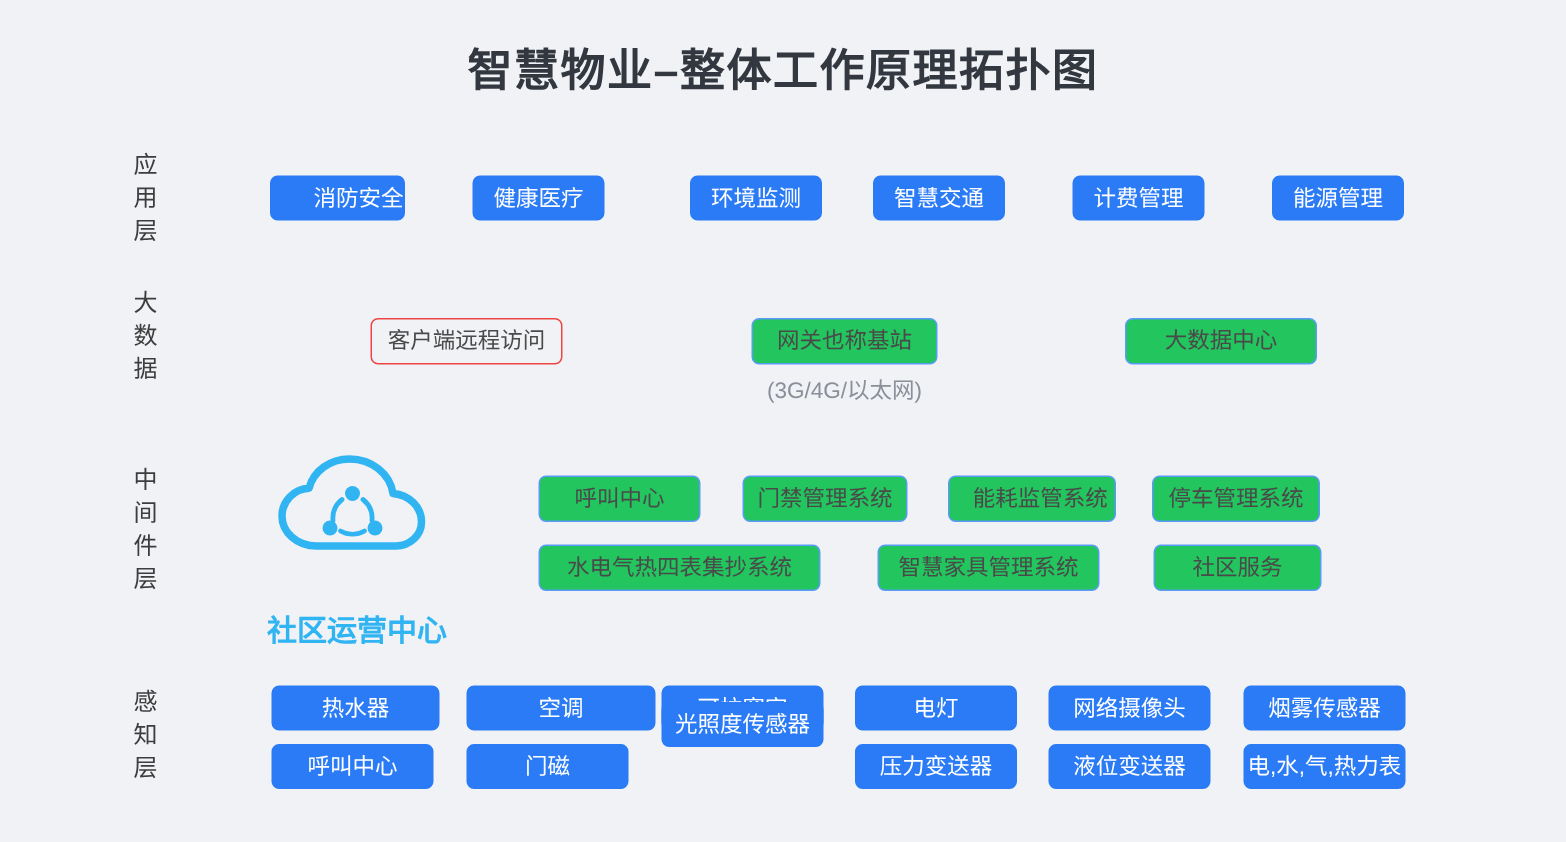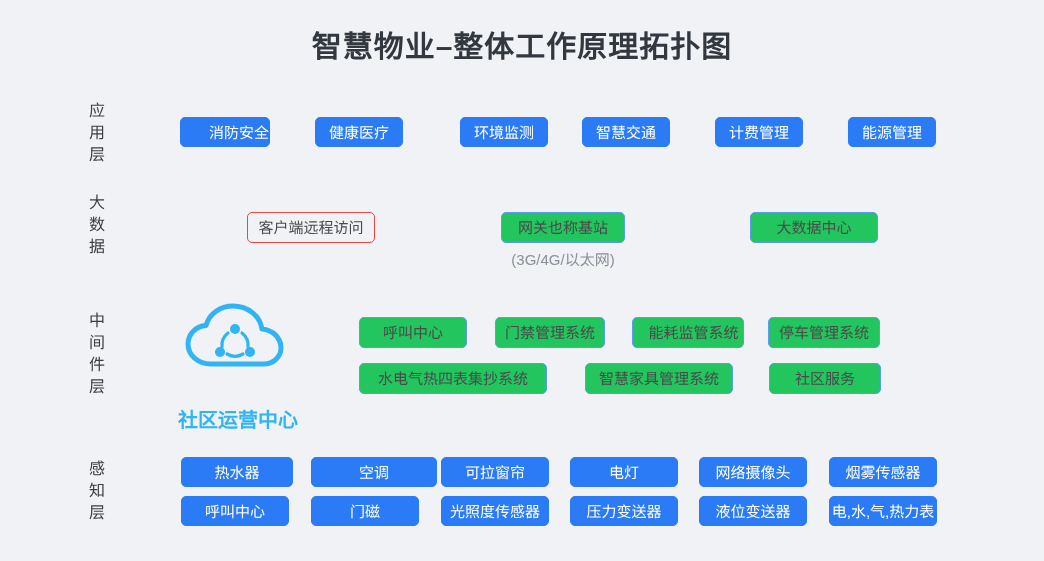--- a/index.html
+++ b/index.html
@@ -182,19 +182,19 @@
 <div class="chip solid" style="left:570px; top:457px; width:108px;">电灯</div>
 
 <div class="chip solid" style="left:699px; top:457px; width:108px;">网络摄像头</div>
 
 <div class="chip solid" style="left:829px; top:457px; width:108px;">烟雾传感器</div>
 
 <div class="chip solid" style="left:181px; top:496px; width:108px;">呼叫中心</div>
 
 <div class="chip solid" style="left:311px; top:496px; width:108px;">门磁</div>
 
-<div class="chip solid" style="left:441px; top:496px; width:108px;">光照度传感器</div>
+<div class="chip solid" style="left:441px; top:468px; width:108px;">光照度传感器</div>
 
 <div class="chip solid" style="left:570px; top:496px; width:108px;">压力变送器</div>
 
 <div class="chip solid" style="left:699px; top:496px; width:108px;">液位变送器</div>
 
 <div class="chip solid" style="left:829px; top:496px; width:108px;">电,水,气,热力表</div>
 
 </body></html>

